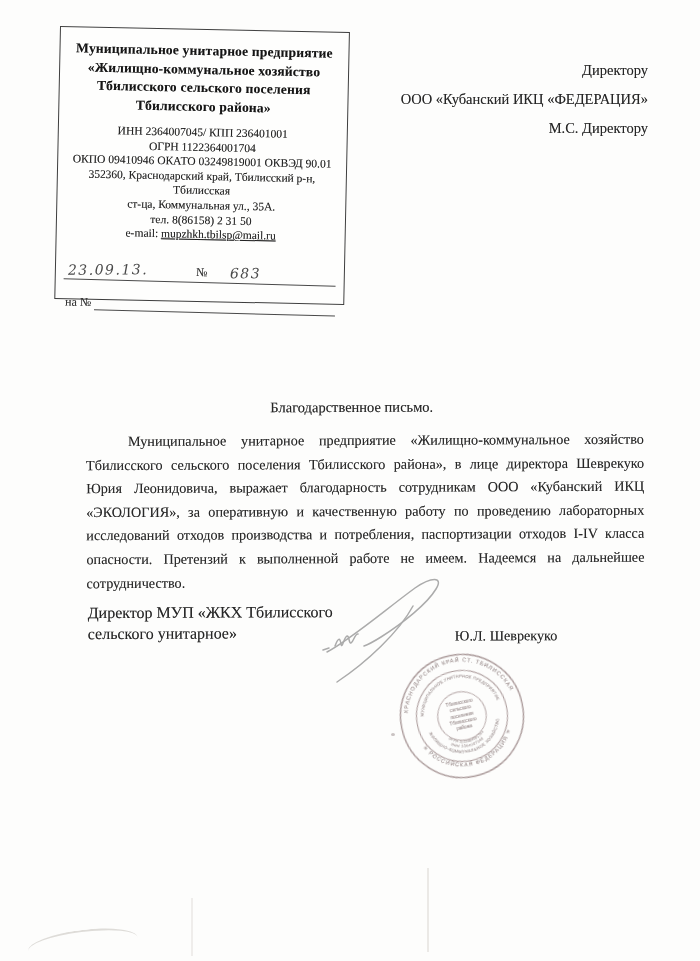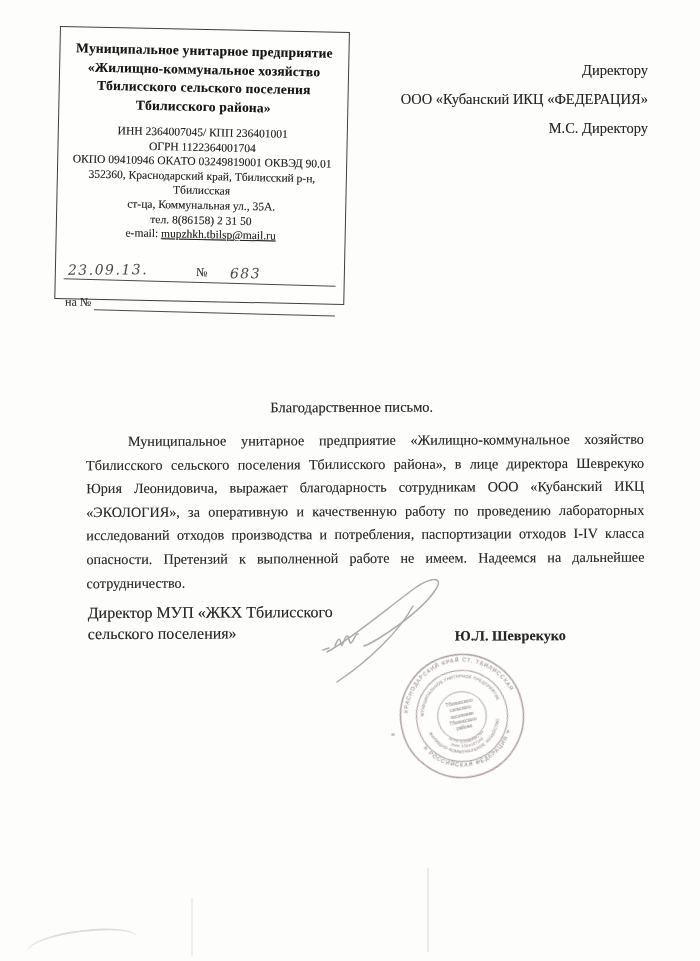--- a/index.html
+++ b/index.html
@@ -36,21 +36,21 @@
   
   .addressee{position:absolute;right:52px;top:56px;text-align:right;font-size:14.5px;line-height:29px;color:#262626;}
   
   .letter-main{position:absolute;left:0;top:0;width:700px;transform:rotate(-.25deg);}
   .letter-title{position:absolute;left:0;top:399px;width:700px;text-align:center;font-size:14.5px;color:#262626;}
   .letter-body{
     position:absolute;left:84px;top:429px;width:558px;
     font-size:14.2px;line-height:23.6px;text-align:justify;text-indent:42px;color:#282828;
   }
   .sig-position{position:absolute;left:85px;top:601px;font-size:16px;line-height:21px;color:#262626;}
-  .sig-name{position:absolute;left:452px;top:628px;font-size:14.2px;color:#262626;font-weight:bold;}
+  .sig-name{position:absolute;left:452px;top:628px;font-size:14.2px;color:#262626;}
   
   .signature-svg{position:absolute;left:315px;top:566px;width:140px;height:122px;}
   .stamp{position:absolute;left:398px;top:652px;width:128px;height:128px;transform:rotate(-12deg);opacity:.85;}
   .stamp svg{width:100%;height:100%;filter:blur(.3px);}
   
   .artifact{position:absolute;pointer-events:none;}
   .a-line1{left:427px;top:868px;width:2px;height:84px;background:rgba(205,200,194,.38);}
   .a-line2{left:191px;top:898px;width:2px;height:58px;background:rgba(210,205,200,.32);}
   .a-smudge{left:28px;top:930px;width:110px;height:26px;border-top:2px solid rgba(185,180,172,.45);border-radius:50%;transform:rotate(-7deg);}
   .a-dot{left:391px;top:733px;width:4px;height:3px;background:rgba(150,135,135,.5);border-radius:50%;}
@@ -92,21 +92,21 @@
     <div>Директору</div>
     <div>ООО «Кубанский ИКЦ «ФЕДЕРАЦИЯ»</div>
     <div>М.С. Директору</div>
   </div>
 
   <div class="letter-main">
     <div class="letter-title">Благодарственное письмо.</div>
     <div class="letter-body">Муниципальное унитарное предприятие «Жилищно-коммунальное хозяйство Тбилисского сельского поселения Тбилисского района», в лице директора Шеврекуко Юрия Леонидовича, выражает благодарность сотрудникам ООО «Кубанский ИКЦ «ЭКОЛОГИЯ», за оперативную и качественную работу по проведению лабораторных исследований отходов производства и потребления, паспортизации отходов I-IV класса опасности. Претензий к выполненной работе не имеем. Надеемся на дальнейшее сотрудничество.</div>
     <div class="sig-position">
       <div>Директор МУП «ЖКХ Тбилисского</div>
-      <div>сельского поселения»</div>
+      <div>сельского унитарное»</div>
     </div>
     <div class="sig-name">Ю.Л. Шеврекуко</div>
   </div>
 
   <svg class="signature-svg" viewBox="0 0 140 122">
     <g fill="none" stroke="#a3a3a3" stroke-width="1.5" stroke-linecap="round" opacity=".9">
       <path d="M 12,86 C 35,74 70,44 100,22 C 116,11 129,10 121,23 C 112,38 88,57 66,71 C 58,76 52,79 49,80"></path>
       <path d="M 98,40 C 84,66 52,96 22,116"></path>
       <path d="M 20,80 c 3,-8 5,-9 6,-2 c 1,6 3,-7 6,-8 c 2,-1 2,8 4,7 c 3,-2 4,-10 7,-9"></path>
       <path d="M 8,84 l 6,-2"></path>

